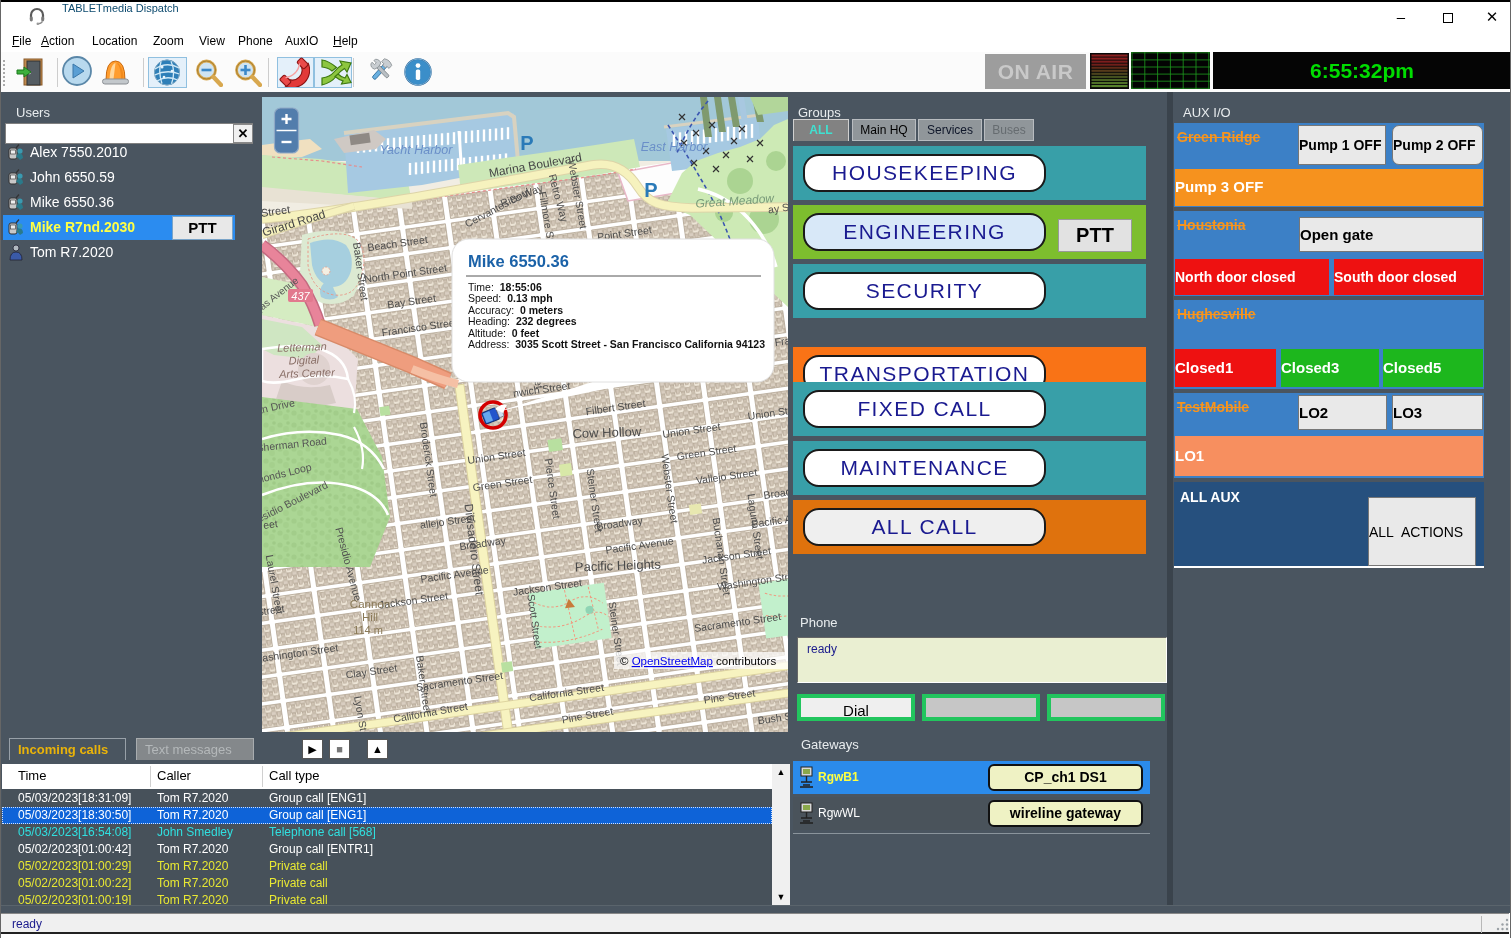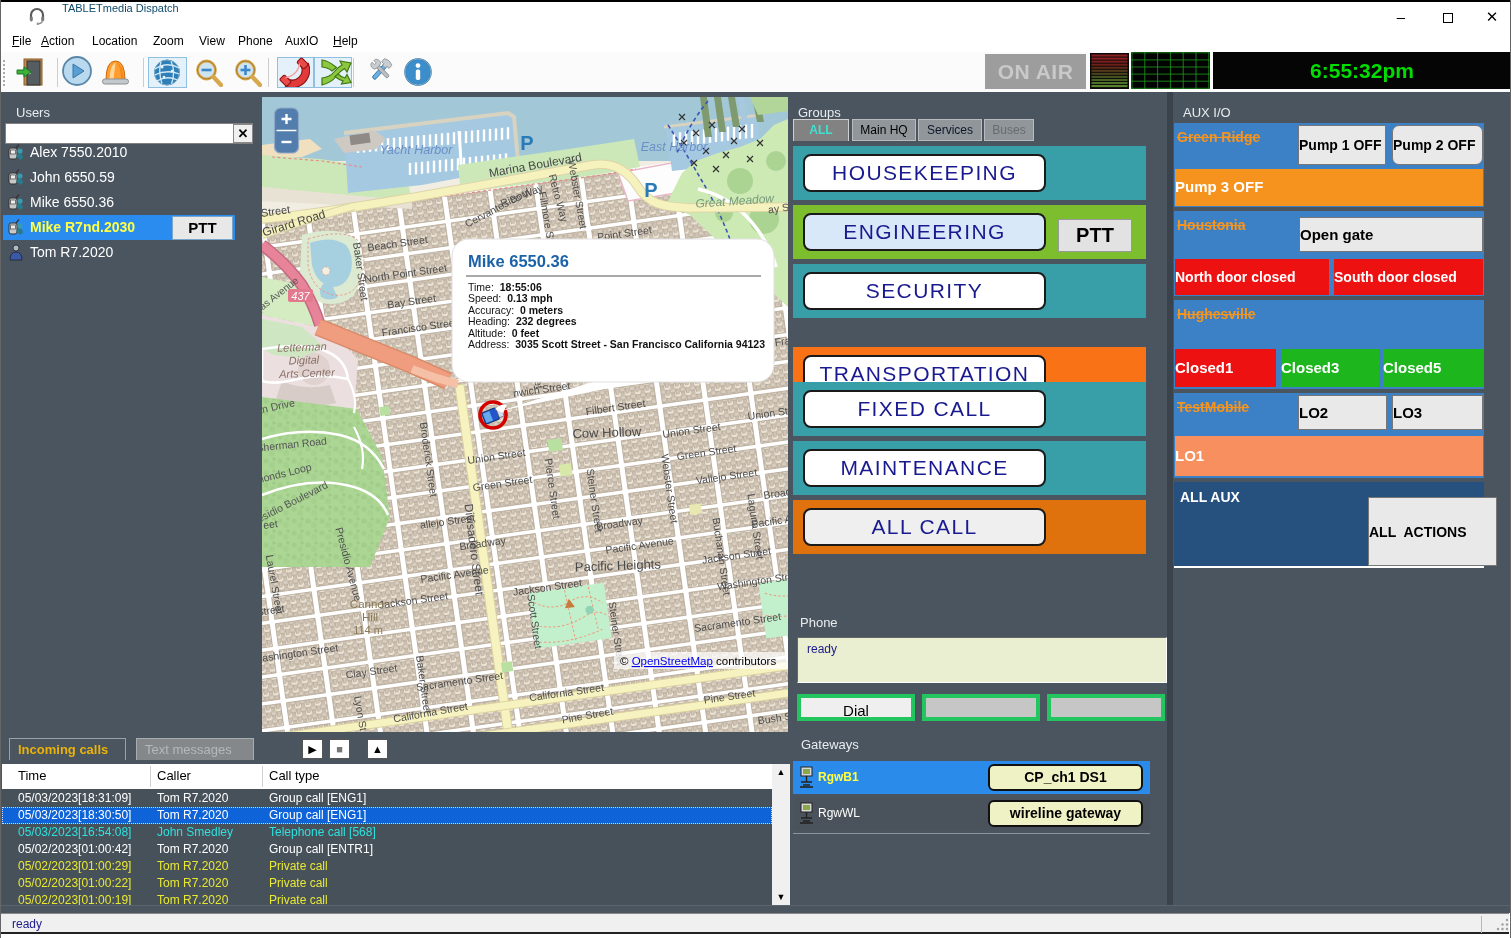--- a/index.html
+++ b/index.html
@@ -44,21 +44,21 @@
 .urow .nm { position:absolute; left:30px; }
 #usel { left:3px; top:118px; width:232px; height:25px; background:#2b8cf0; }
 #uselrow { color:#ffff45; font-weight:bold; }
 #pttu { left:172px; top:119px; width:61px; height:24px; background:#e8e8e8; border:1px solid #7aa4c8;
   color:#000; font-weight:bold; font-size:15px; text-align:center; line-height:22px; }
 
 
 .gtab { position:absolute; top:22px; height:22px; font-size:12px; text-align:center; }
 .grow { position:absolute; left:3px; width:353px; height:54px; }
 .gbtn { position:absolute; left:10px; top:8px; width:243px; height:38px; background:#fff;
-  border:2px solid #1a1a1a; border-radius:8px; color:#1a1a90; font-size:21px; letter-spacing:1.4px;
+  border:2px solid #1a1a1a; border-radius:16px; color:#1a1a90; font-size:21px; letter-spacing:1.4px;
   text-align:center; line-height:34px; }
 #gptt { position:absolute; left:265px; top:14px; width:74px; height:33px; background:#e2e2e2;
   border:1px solid #999; color:#000; font-weight:bold; font-size:20px; text-align:center; line-height:31px; }
 
 
 #ph-ta { left:7px; top:22px; width:370px; height:46px; background:#eaefd2; border:1px solid #fff;
   border-top:1px solid #666; border-left:1px solid #666; color:#1a1a8c; font-size:12px; padding:4px 9px; }
 .phbtn { position:absolute; top:79px; width:118px; height:27px; background:#c6c6c6; border:4px solid #22c55e; }
 #dial { background:#efefef; color:#000; font-size:15px; text-align:center; line-height:25px; }
 
@@ -1252,21 +1252,21 @@
         <div class="ab abg" style="left:209px;top:49px;width:100px;height:38px;line-height:38px;font-size:15px;">Closed5</div>
       </div>
       <div class="auxsec" style="top:296px;height:85px;">
         <div class="auxlbl">TestMobile</div>
         <div class="ab" style="left:124px;top:2px;width:89px;height:35px;line-height:33px;font-size:15px;">LO2</div>
         <div class="ab" style="left:218px;top:2px;width:91px;height:35px;line-height:33px;font-size:15px;">LO3</div>
         <div class="ab" style="left:1px;top:43px;width:308px;height:40px;line-height:40px;background:#f78f5f;color:#fff;border:none;font-size:15px;">LO1</div>
       </div>
       <div class="auxsec" style="top:385px;height:86px;background:#26507e;border-bottom:2px solid #fff;">
         <div class="abs" style="left:6px;top:7px;color:#fff;font-weight:bold;font-size:14px;">ALL AUX</div>
-        <div class="ab" style="left:194px;top:15px;width:129px;height:69px;line-height:69px;font-weight:bold;">ALL&nbsp; ACTIONS</div>
+        <div class="ab" style="left:194px;top:15px;width:108px;height:69px;line-height:69px;font-weight:normal;">ALL&nbsp; ACTIONS</div>
       </div>
     </div>
 
     <div class="abs" style="left:0;top:646px;width:790px;height:167px;">
       <div class="ctab" style="left:9px;width:117px;background:#4a5560;color:#eab308;border:1px solid #98a0a8;
            border-bottom:none;line-height:21px;"><span style="margin-left:8px;">Incoming calls</span></div>
       <div class="ctab" style="left:136px;width:118px;background:#84888b;color:#b4b8ba;border:1px solid #a8acaf;
            border-bottom:none;line-height:21px;font-weight:normal;"><span style="margin-left:8px;">Text messages</span></div>
       <div class="pb" style="left:302px;">▶</div>
       <div class="pb" style="left:329px;color:#777;">■</div>

